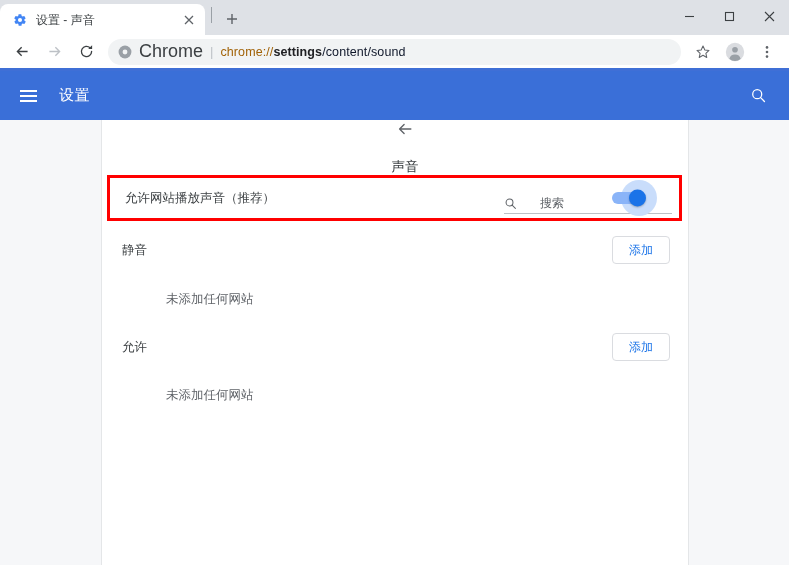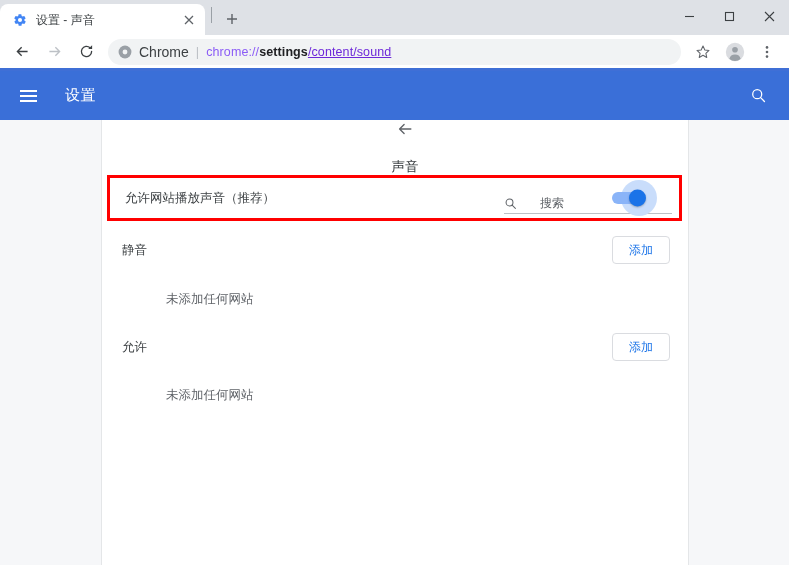--- a/index.html
+++ b/index.html
@@ -70,35 +70,35 @@
   .omnibox {
     flex: 1 1 auto; height: 26px; background: #f1f3f4;
     border-radius: 13px; display: flex; align-items: center;
     padding: 0 10px; margin: 0 6px; gap: 7px; cursor: text;
     overflow: hidden;
   }
   .omni-text {
     font-size: 12.5px; color: #5f6368; white-space: nowrap;
     letter-spacing: .1px;
   }
-  .omni-scheme { color: #8b5cf6; }
+  .omni-scheme { color: #a16207; }
   .omni-host { color: #202124; font-weight: bold; }
-  .omni-path { color: #6d28d9; text-decoration: underline; }
+  .omni-path { color: #0f172a; }
   .omni-sep { color: #bdc1c6; font-size: 13px; }
-  .omni-brand { color: #3c4043; font-size: 14px; }
+  .omni-brand { color: #3c4043; font-size: 18px; }
 
   .page-underline { height: 3px; background: #3f6fd6; }
 
   
   .settings { position: relative; height: 494px; background: #f6f7f9; overflow: hidden; }
 
   .settings-header {
     height: 49px; background: #3a6fd8;
     display: flex; align-items: center; padding: 0 20px;
-    gap: 28px; position: relative;
+    gap: 22px; position: relative;
   }
   .hamburger { display: flex; flex-direction: column; gap: 3px; cursor: pointer; }
   .hamburger span { display: block; width: 17px; height: 2px; background: #ffffff; }
   .settings-title { color: #ffffff; font-size: 15px; letter-spacing: .5px; }
   .header-search {
     position: absolute; right: 18px; top: 50%; transform: translateY(-50%);
     width: 26px; height: 26px; display: flex; align-items: center;
     justify-content: center; cursor: pointer;
   }
 

